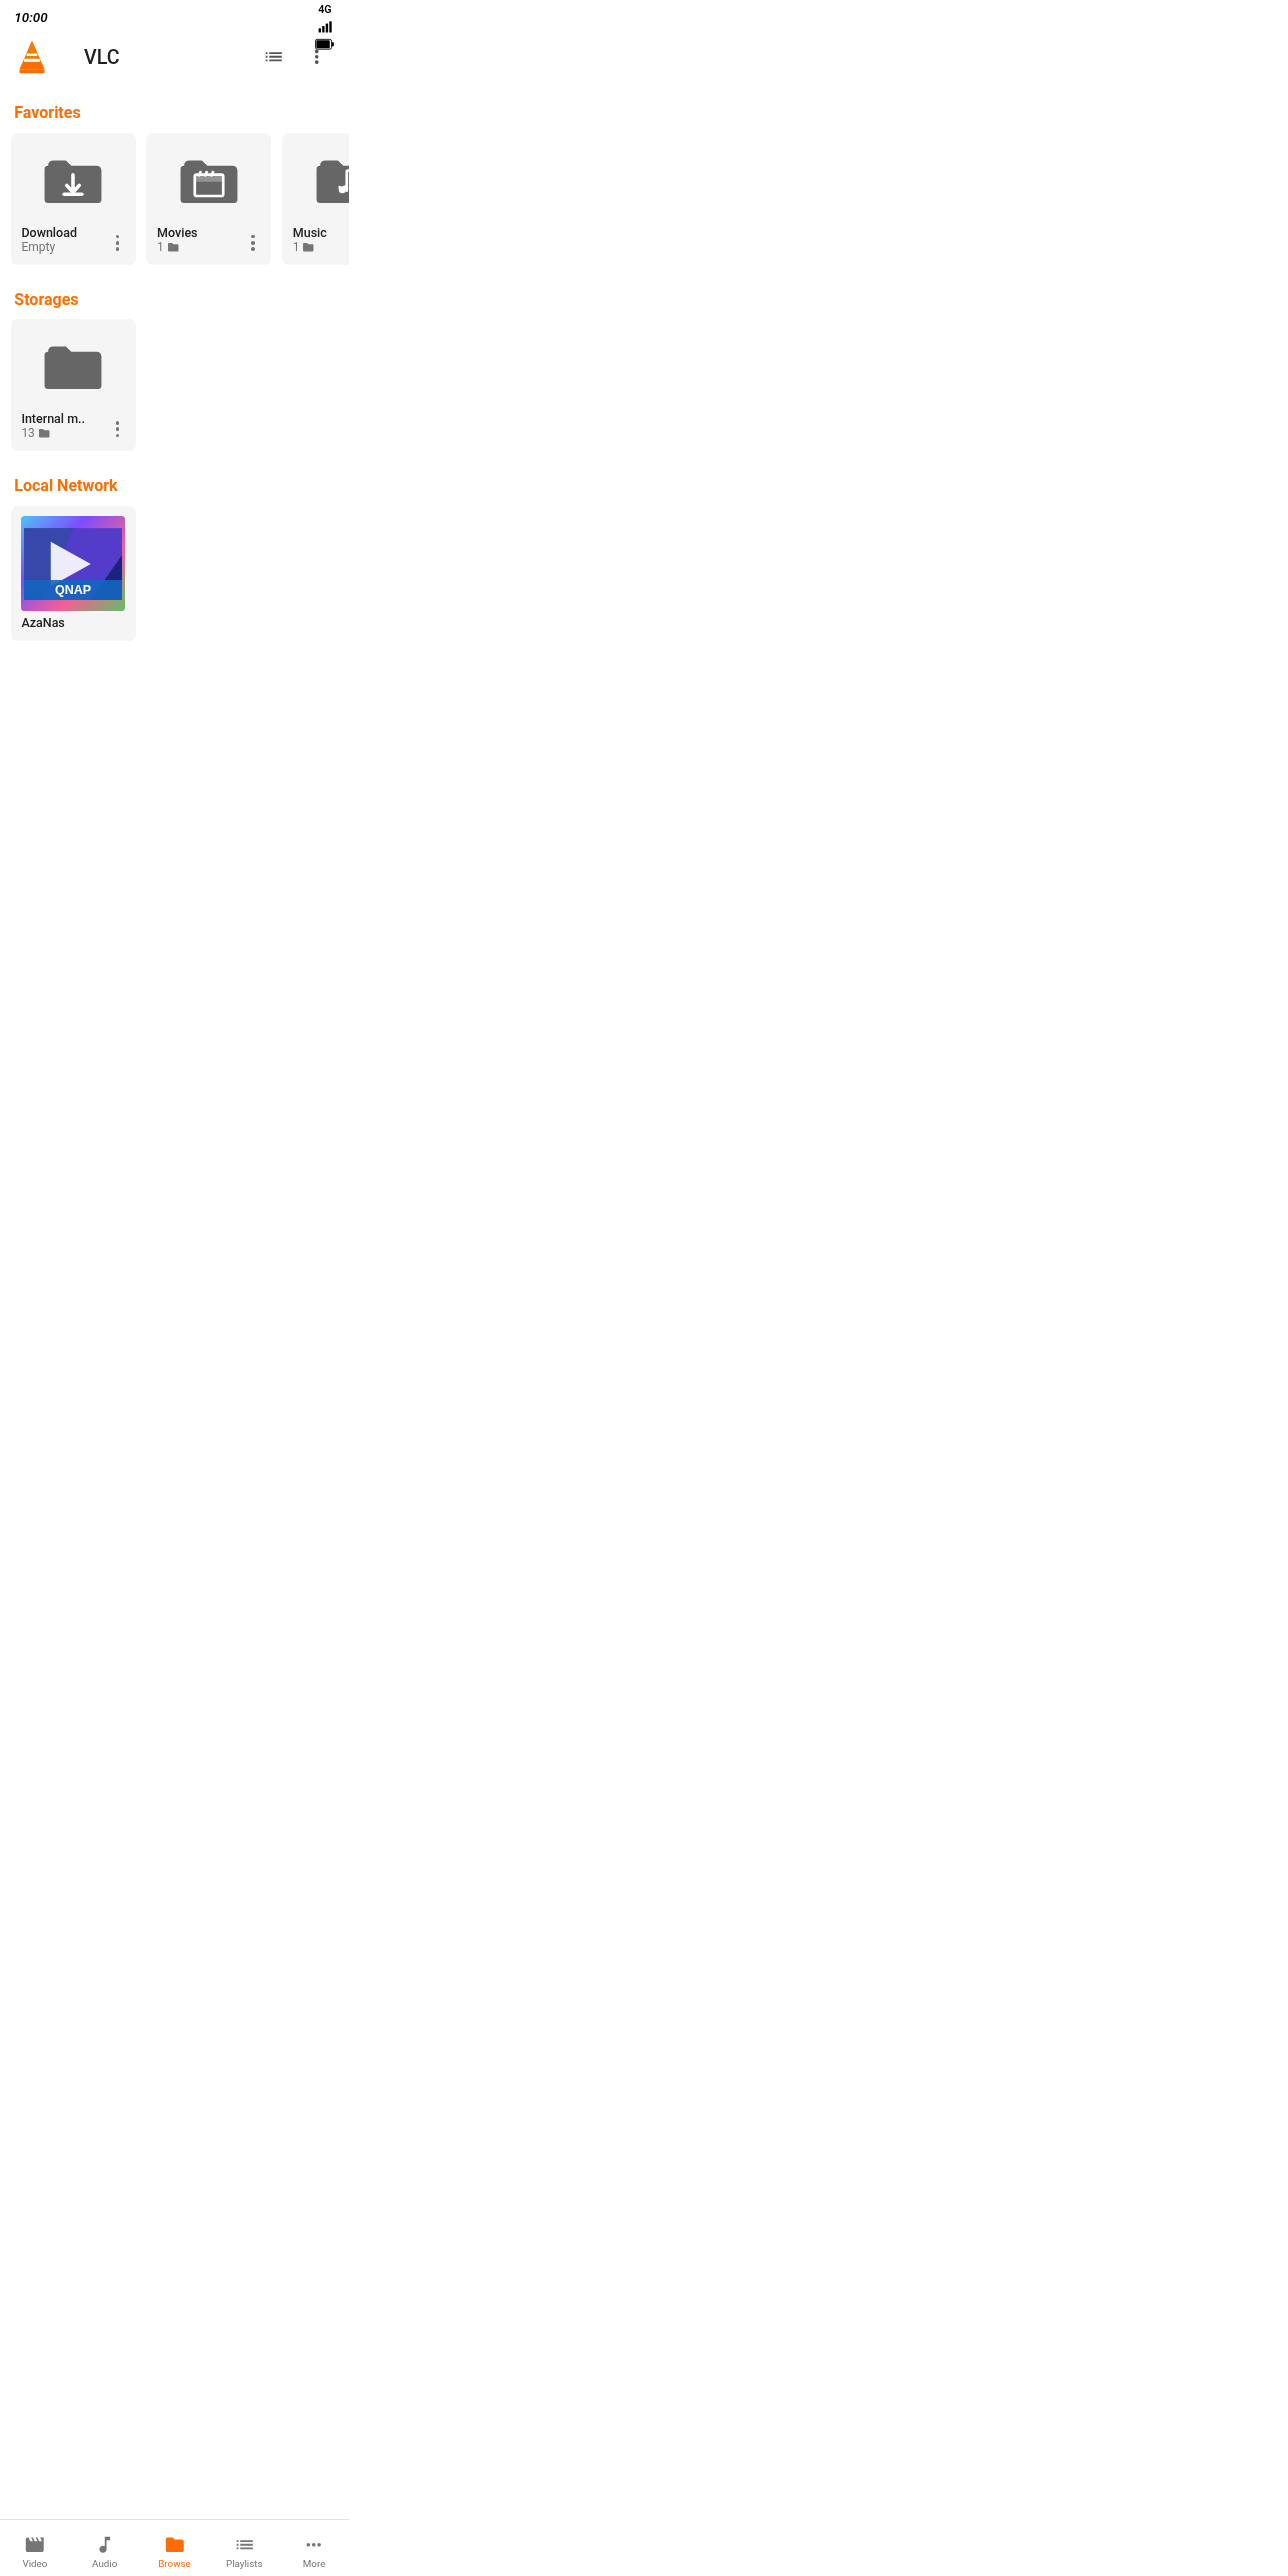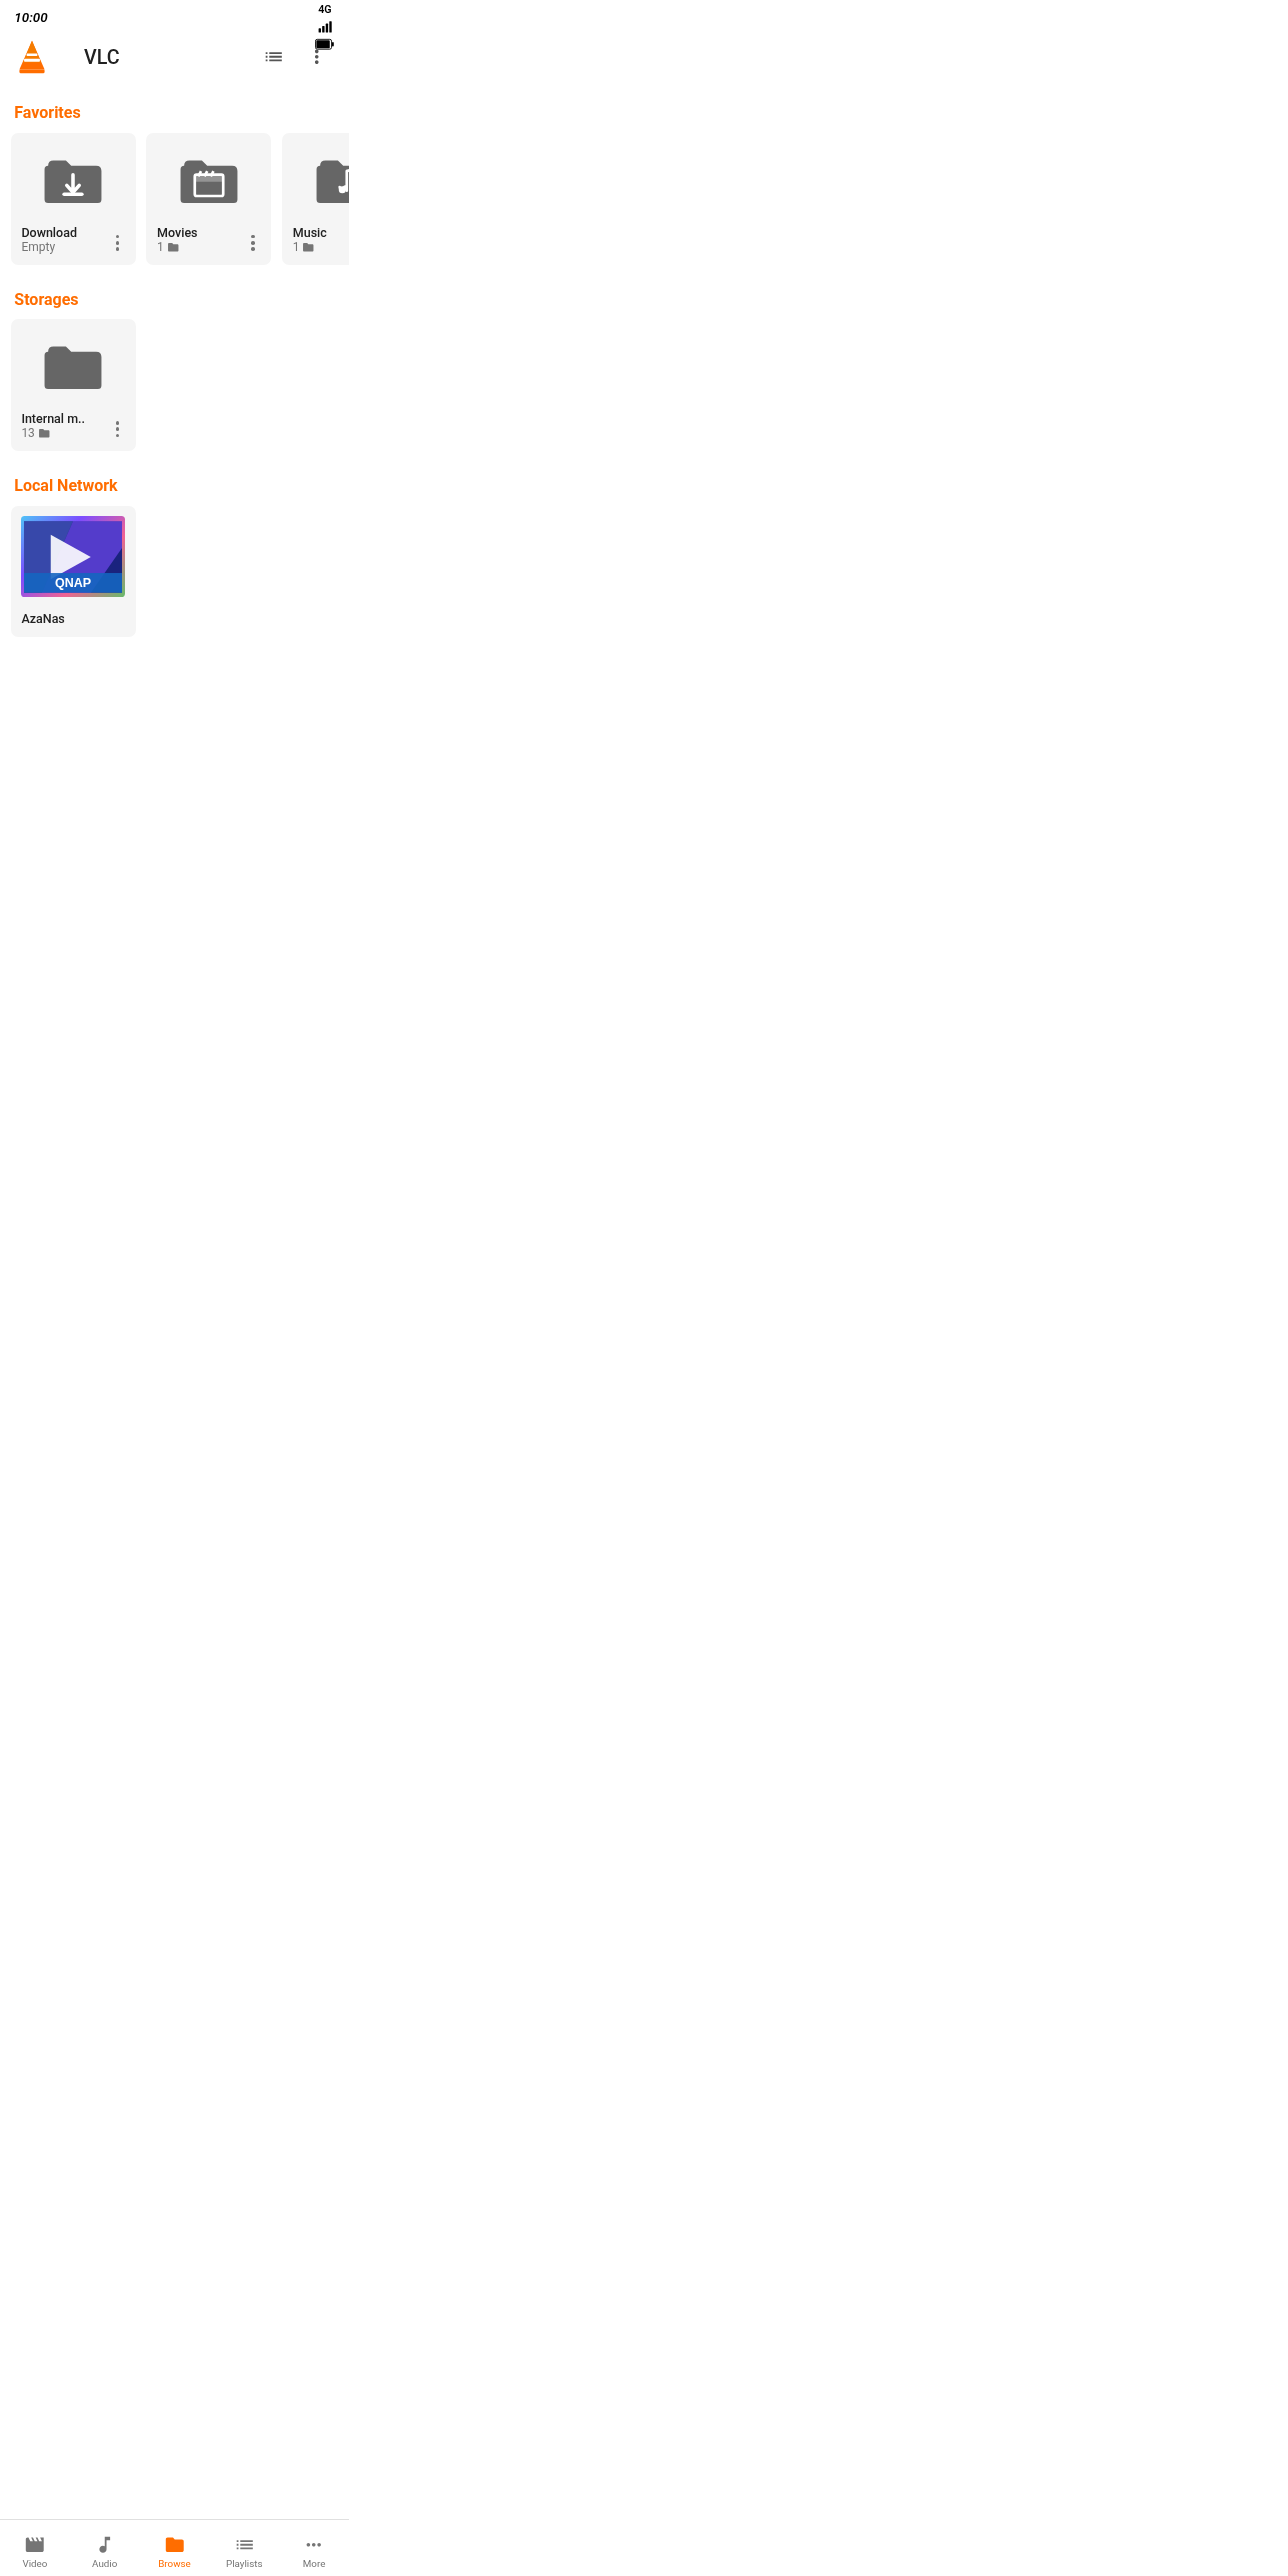--- a/index.html
+++ b/index.html
@@ -160,29 +160,29 @@
       width: 125px;
       min-width: 125px;
       padding: 10.7px;
       display: flex;
       flex-direction: column;
       align-items: flex-start;
       cursor: pointer;
     }
     .network-card-img {
       width: 100%;
-      height: 81px;
+      height: 95px;
       border-radius: 3.6px;
       background: linear-gradient(135deg, #4fc3f7, #7c4dff, #f06292, #66bb6a);
       display: flex;
       align-items: center;
       justify-content: center;
       overflow: hidden;
       position: relative;
-      margin-bottom: 12px;
+      margin-bottom: 2px;
     }
     .network-section {
       padding: 3.6px 10.7px 10.7px;
     }
 
     
     .bottom-nav {
       position: fixed;
       bottom: 0;
       left: 0;

